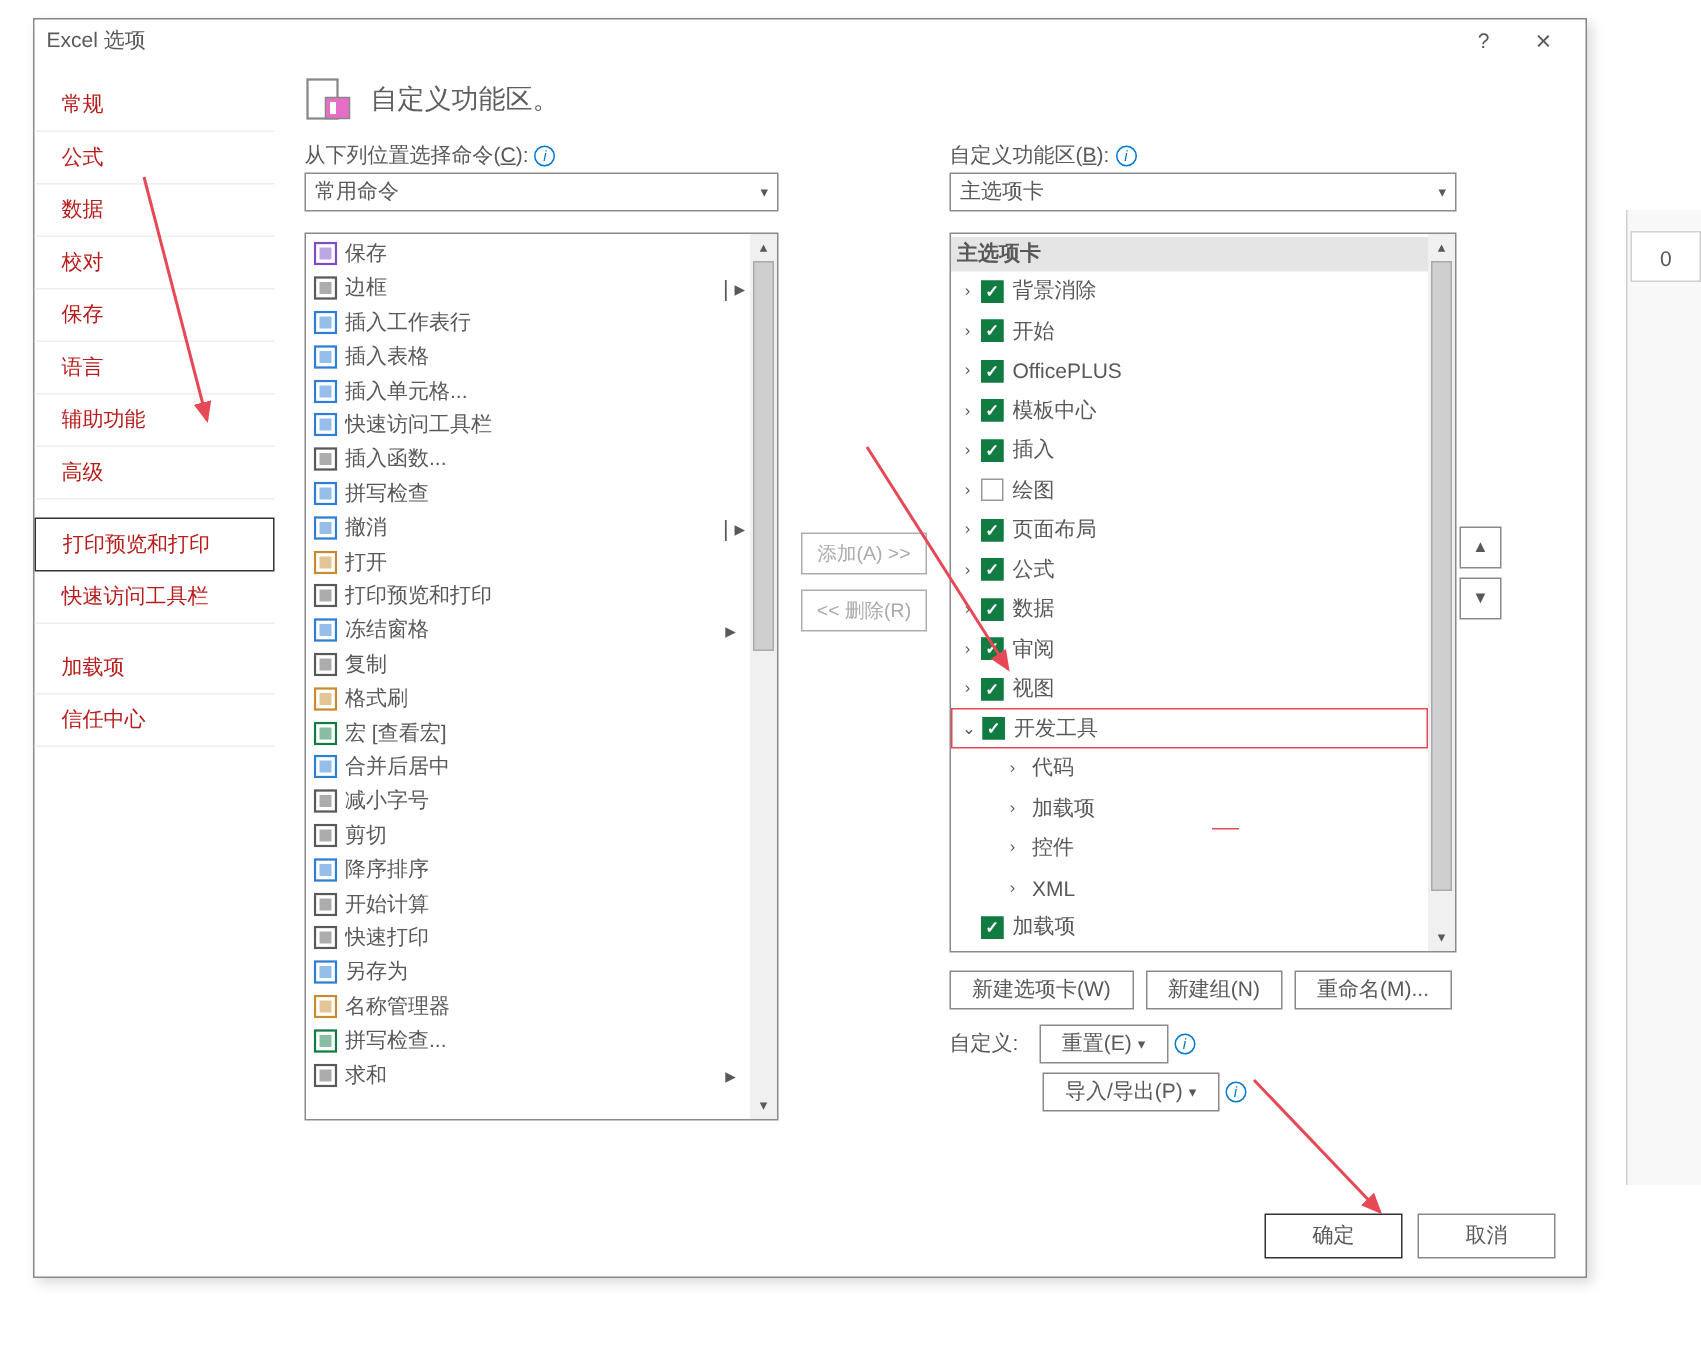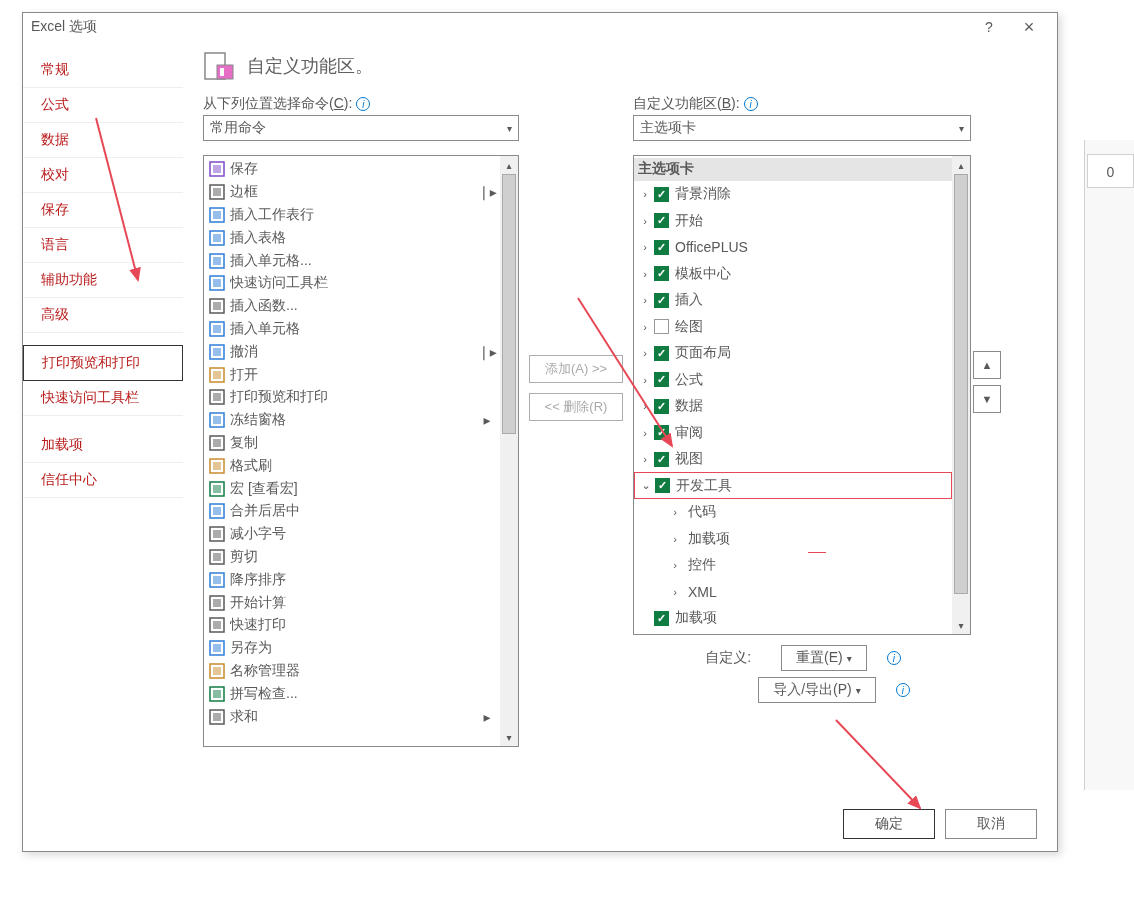--- a/index.html
+++ b/index.html
@@ -31,33 +31,33 @@
 .lb-content { position: absolute; left: 0; top: 0; right: 18px; bottom: 0; overflow: hidden; padding: 2px 0; }
 .lb-scroll { position: absolute; right: 0; top: 0; width: 18px; height: 100%; background: #f0f0f0; }
 .lb-scroll .thumb { position: absolute; left: 2px; right: 2px; top: 18px; background: #cfcfcf; border: 1px solid #aaa; }
 .lb-scroll .arrow { position: absolute; left: 0; width: 18px; height: 18px; display: flex; align-items: center; justify-content: center; font-size: 10px; color: #595959; background: #f0f0f0; }
 .cmd-item { display: flex; align-items: center; height: 22.8px; padding: 0 4px; font-size: 14px; color: #595959; gap: 4px; }
 .cmd-item.header { background: #e5e5e5; font-weight: bold; }
 .cmd-icon { width: 18px; height: 18px; display: flex; align-items: center; justify-content: center; flex-shrink: 0; }
 .cmd-label { flex: 1; white-space: nowrap; overflow: hidden; }
 .cmd-exp { width: 18px; text-align: center; color: #595959; }
 .middle-btns { display: flex; flex-direction: column; gap: 10px; margin-top: 260px; width: 90px; align-items: center; }
-.mbtn { width: 94px; height: 28px; border: 1px solid #adadad; background: #fff; font-size: 13px; color: #aaa; text-align: center; line-height: 26px; }
+.mbtn { width: 84px; height: 28px; border: 1px solid #adadad; background: #fff; font-size: 13px; color: #aaa; text-align: center; line-height: 26px; }
 .tree-item { display: flex; align-items: center; height: 26.5px; padding: 0 4px; font-size: 14px; color: #595959; gap: 2px; }
 .tree-exp { width: 14px; text-align: center; font-size: 11px; color: #595959; flex-shrink: 0; }
 .tree-chk { width: 15px; height: 15px; border: 1.5px solid #999; display: flex; align-items: center; justify-content: center; flex-shrink: 0; }
 .tree-chk.on { background: #107c41; border-color: #107c41; }
 .tree-chk.on::after { content: "✓"; color: #fff; font-size: 11px; font-weight: bold; }
 .tree-lbl { margin-left: 4px; }
 .tree-item.l1 { padding-left: 4px; }
 .tree-item.l2 { padding-left: 34px; }
 .tree-item.highlight { border: 1.5px solid #e74856; }
 .tree-item.selected-bg { background: #fff; }
 .right-btn-row { display: flex; gap: 8px; margin-top: 12px; }
-.right-btn-row2 { display: flex; gap: 20px; align-items: center; margin-top: 10px; font-size: 14px; color: #595959; justify-content: center; }
+.right-btn-row2 { display: flex; gap: 4px; align-items: center; margin-top: 10px; font-size: 14px; color: #595959; }
 .btn { height: 28px; padding: 0 14px; border: 1px solid #8a8a8a; background: #fff; font-size: 14px; color: #595959; display: inline-flex; align-items: center; gap: 4px; cursor: default; }
 .btn.sm { height: 26px; }
 .btn .arrow { font-size: 10px; }
 .move-btns { position: absolute; right: -28px; top: 256px; display: flex; flex-direction: column; gap: 6px; }
 .move-btn { width: 28px; height: 28px; border: 1px solid #8a8a8a; background: #fff; display: flex; align-items: center; justify-content: center; font-size: 11px; color: #595959; }
 .footer { position: absolute; right: 20px; bottom: 12px; display: flex; gap: 10px; }
 .footer .btn { width: 92px; justify-content: center; height: 30px; }
 .footer .btn.primary { border: 1.5px solid #333; }
 .arrow-svg { position: absolute; pointer-events: none; }
 .underline-hint { height: 1px; background: #e74856; position: absolute; }
@@ -183,21 +183,21 @@
                   </span>
                   <span class="cmd-label">插入函数...</span>
                 </div>
                 <div class="cmd-item">
                   <span class="cmd-icon">
                     <svg width="16" height="16">
                       <rect x="1" y="1" width="14" height="14" fill="none" stroke="#2e7dd6" stroke-width="1.5"></rect>
                       <rect x="4" y="4" width="8" height="8" fill="#2e7dd6" opacity="0.5"></rect>
                     </svg>
                   </span>
-                  <span class="cmd-label">插入单元格</span>
+                  <span class="cmd-label">拼写检查</span>
                 </div>
                 <div class="cmd-item">
                   <span class="cmd-icon">
                     <svg width="16" height="16">
                       <rect x="1" y="1" width="14" height="14" fill="none" stroke="#2e7dd6" stroke-width="1.5"></rect>
                       <rect x="4" y="4" width="8" height="8" fill="#2e7dd6" opacity="0.5"></rect>
                     </svg>
                   </span>
                   <span class="cmd-label">撤消</span>
                   <span class="cmd-exp">❘▸</span>
@@ -462,20 +462,25 @@
               <div class="thumb" style="height:420px"></div>
               <div class="arrow" style="bottom:0">▾</div>
             </div>
           </div>
 
           <div class="move-btns">
             <div class="move-btn">▲</div>
             <div class="move-btn">▼</div>
           </div>
 
+          <div class="right-btn-row">
+            <div class="btn sm">新建选项卡(W)</div>
+            <div class="btn sm">新建组(N)</div>
+            <div class="btn sm">重命名(M)...</div>
+          </div>
           <div class="right-btn-row2">
             <span>自定义:</span>
             <div class="btn sm" style="margin-left:10px">
                 <span>重置(E)</span>
                 <span class="arrow">▾</span>
               </div>
             <span class="info-dot">i</span>
           </div>
           <div class="right-btn-row2" style="margin-top:6px;padding-left:62px">
             <div class="btn sm">

